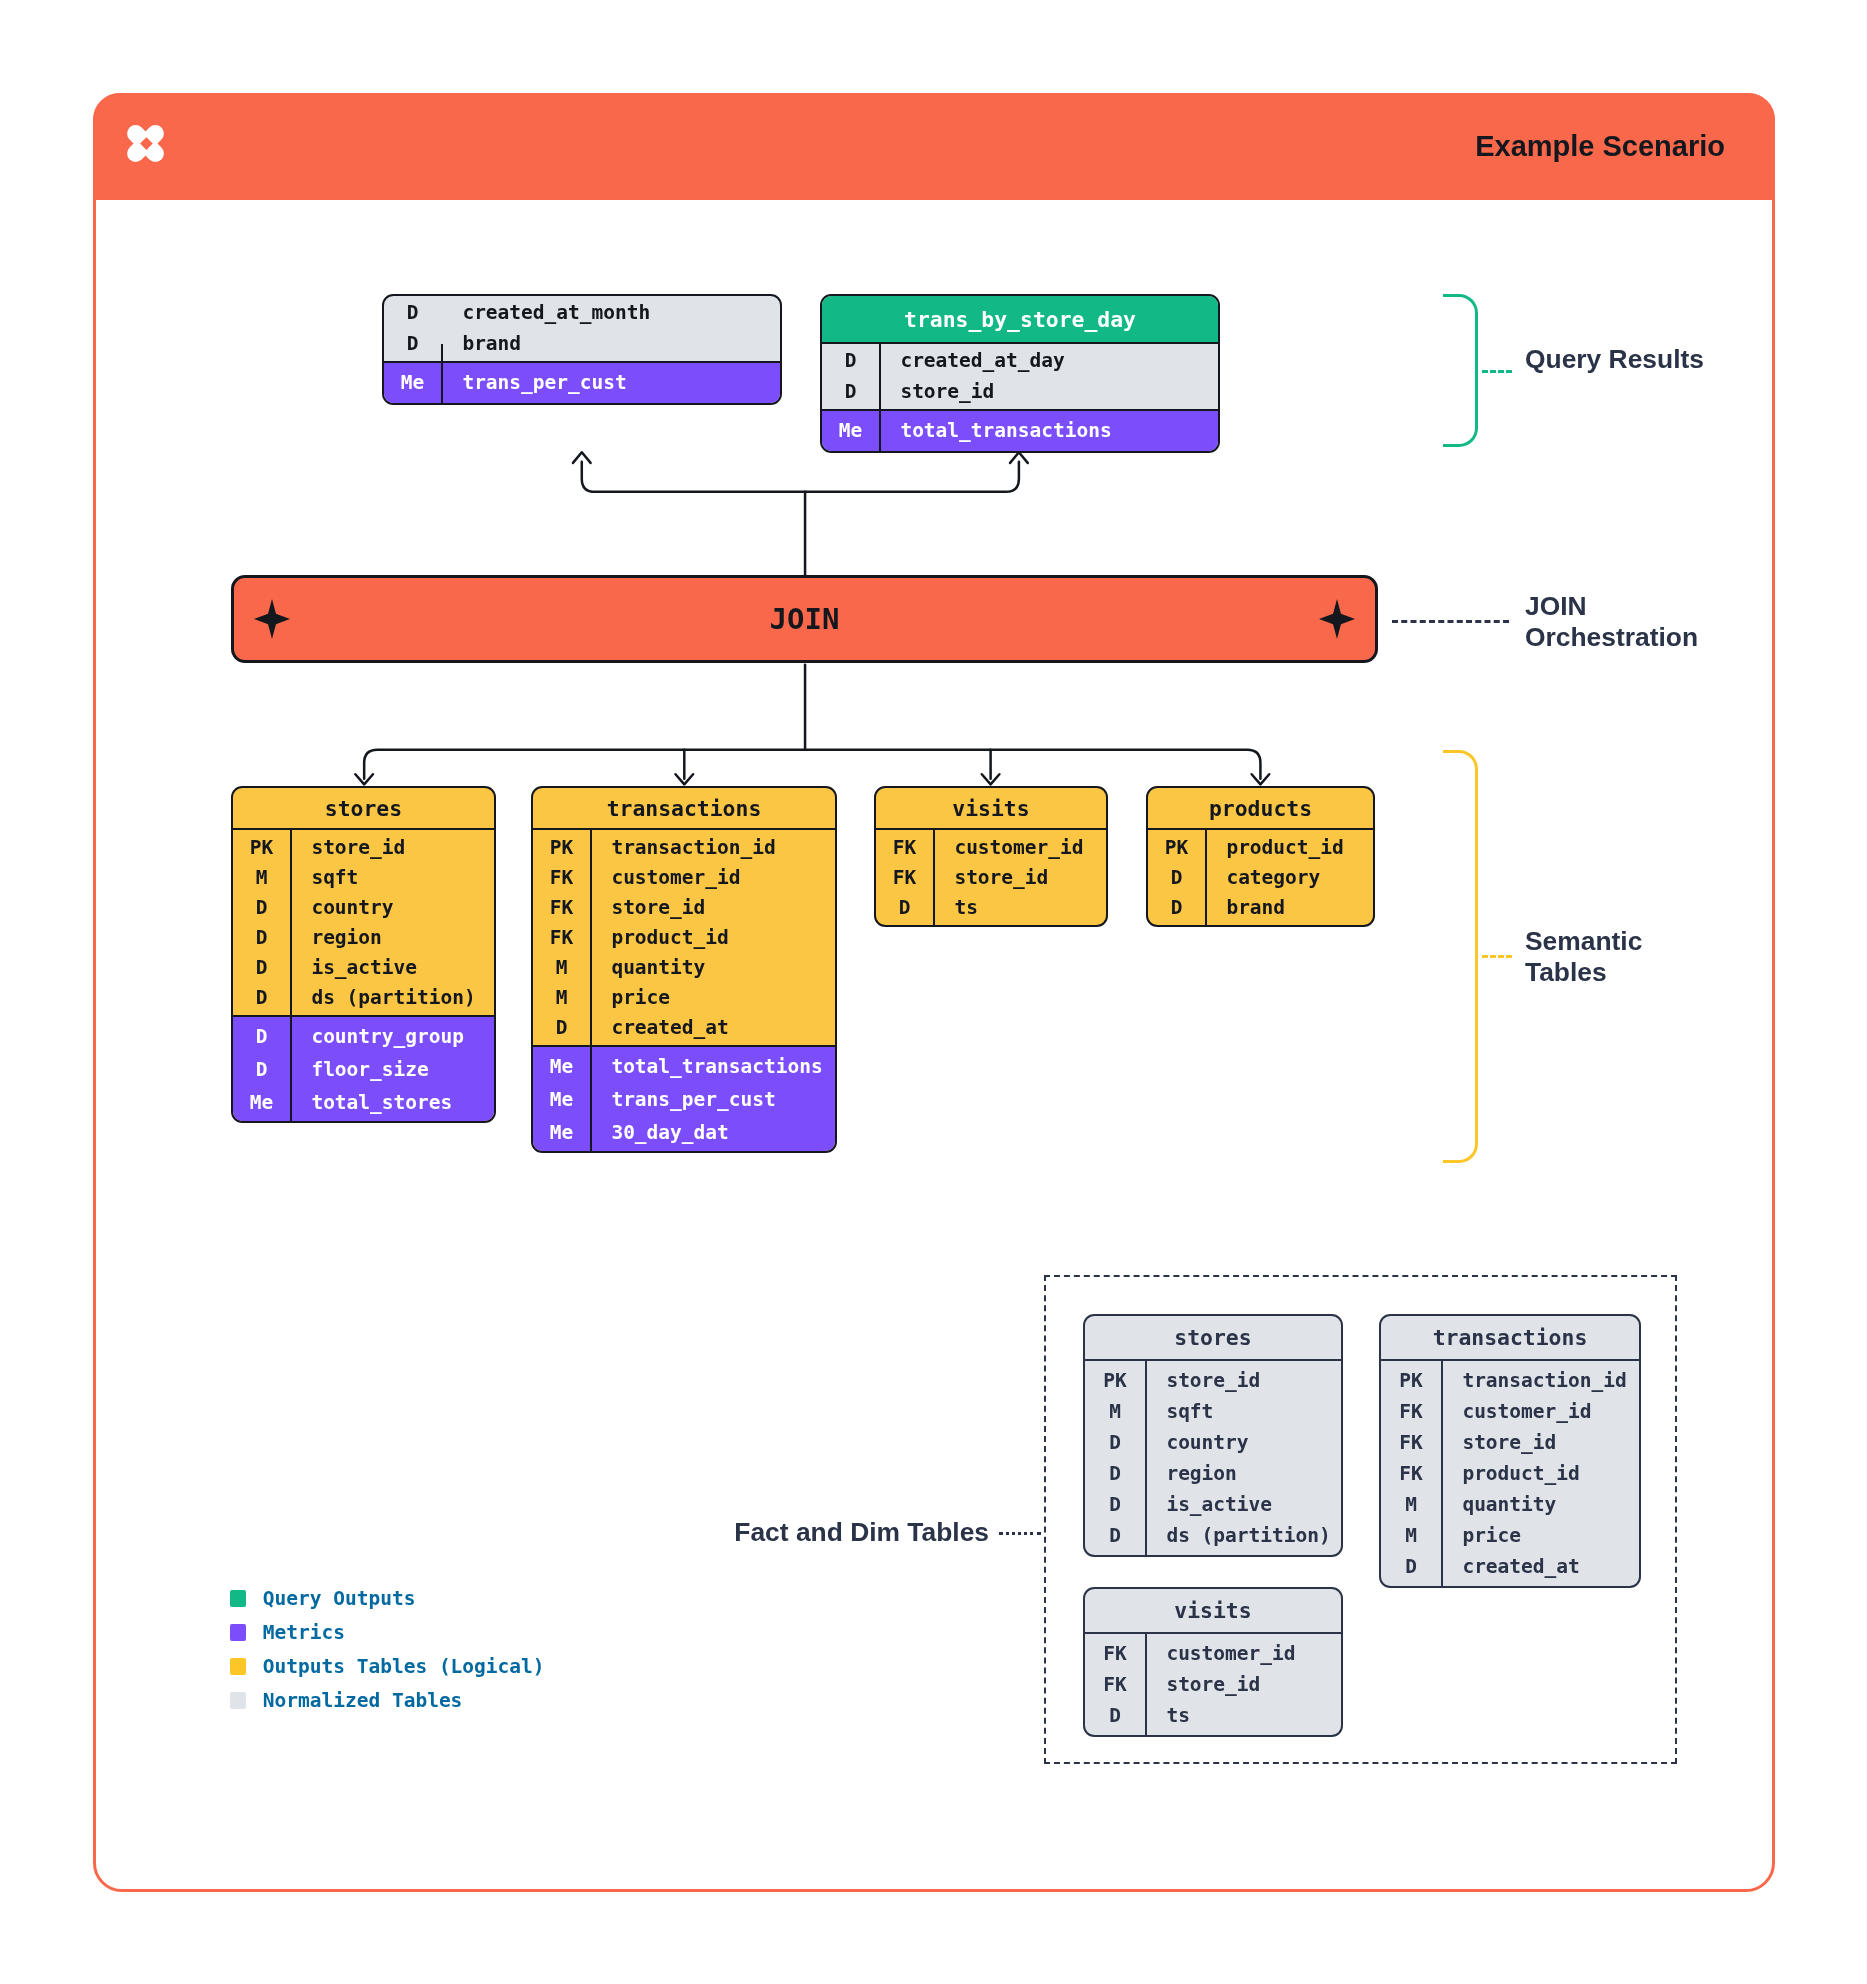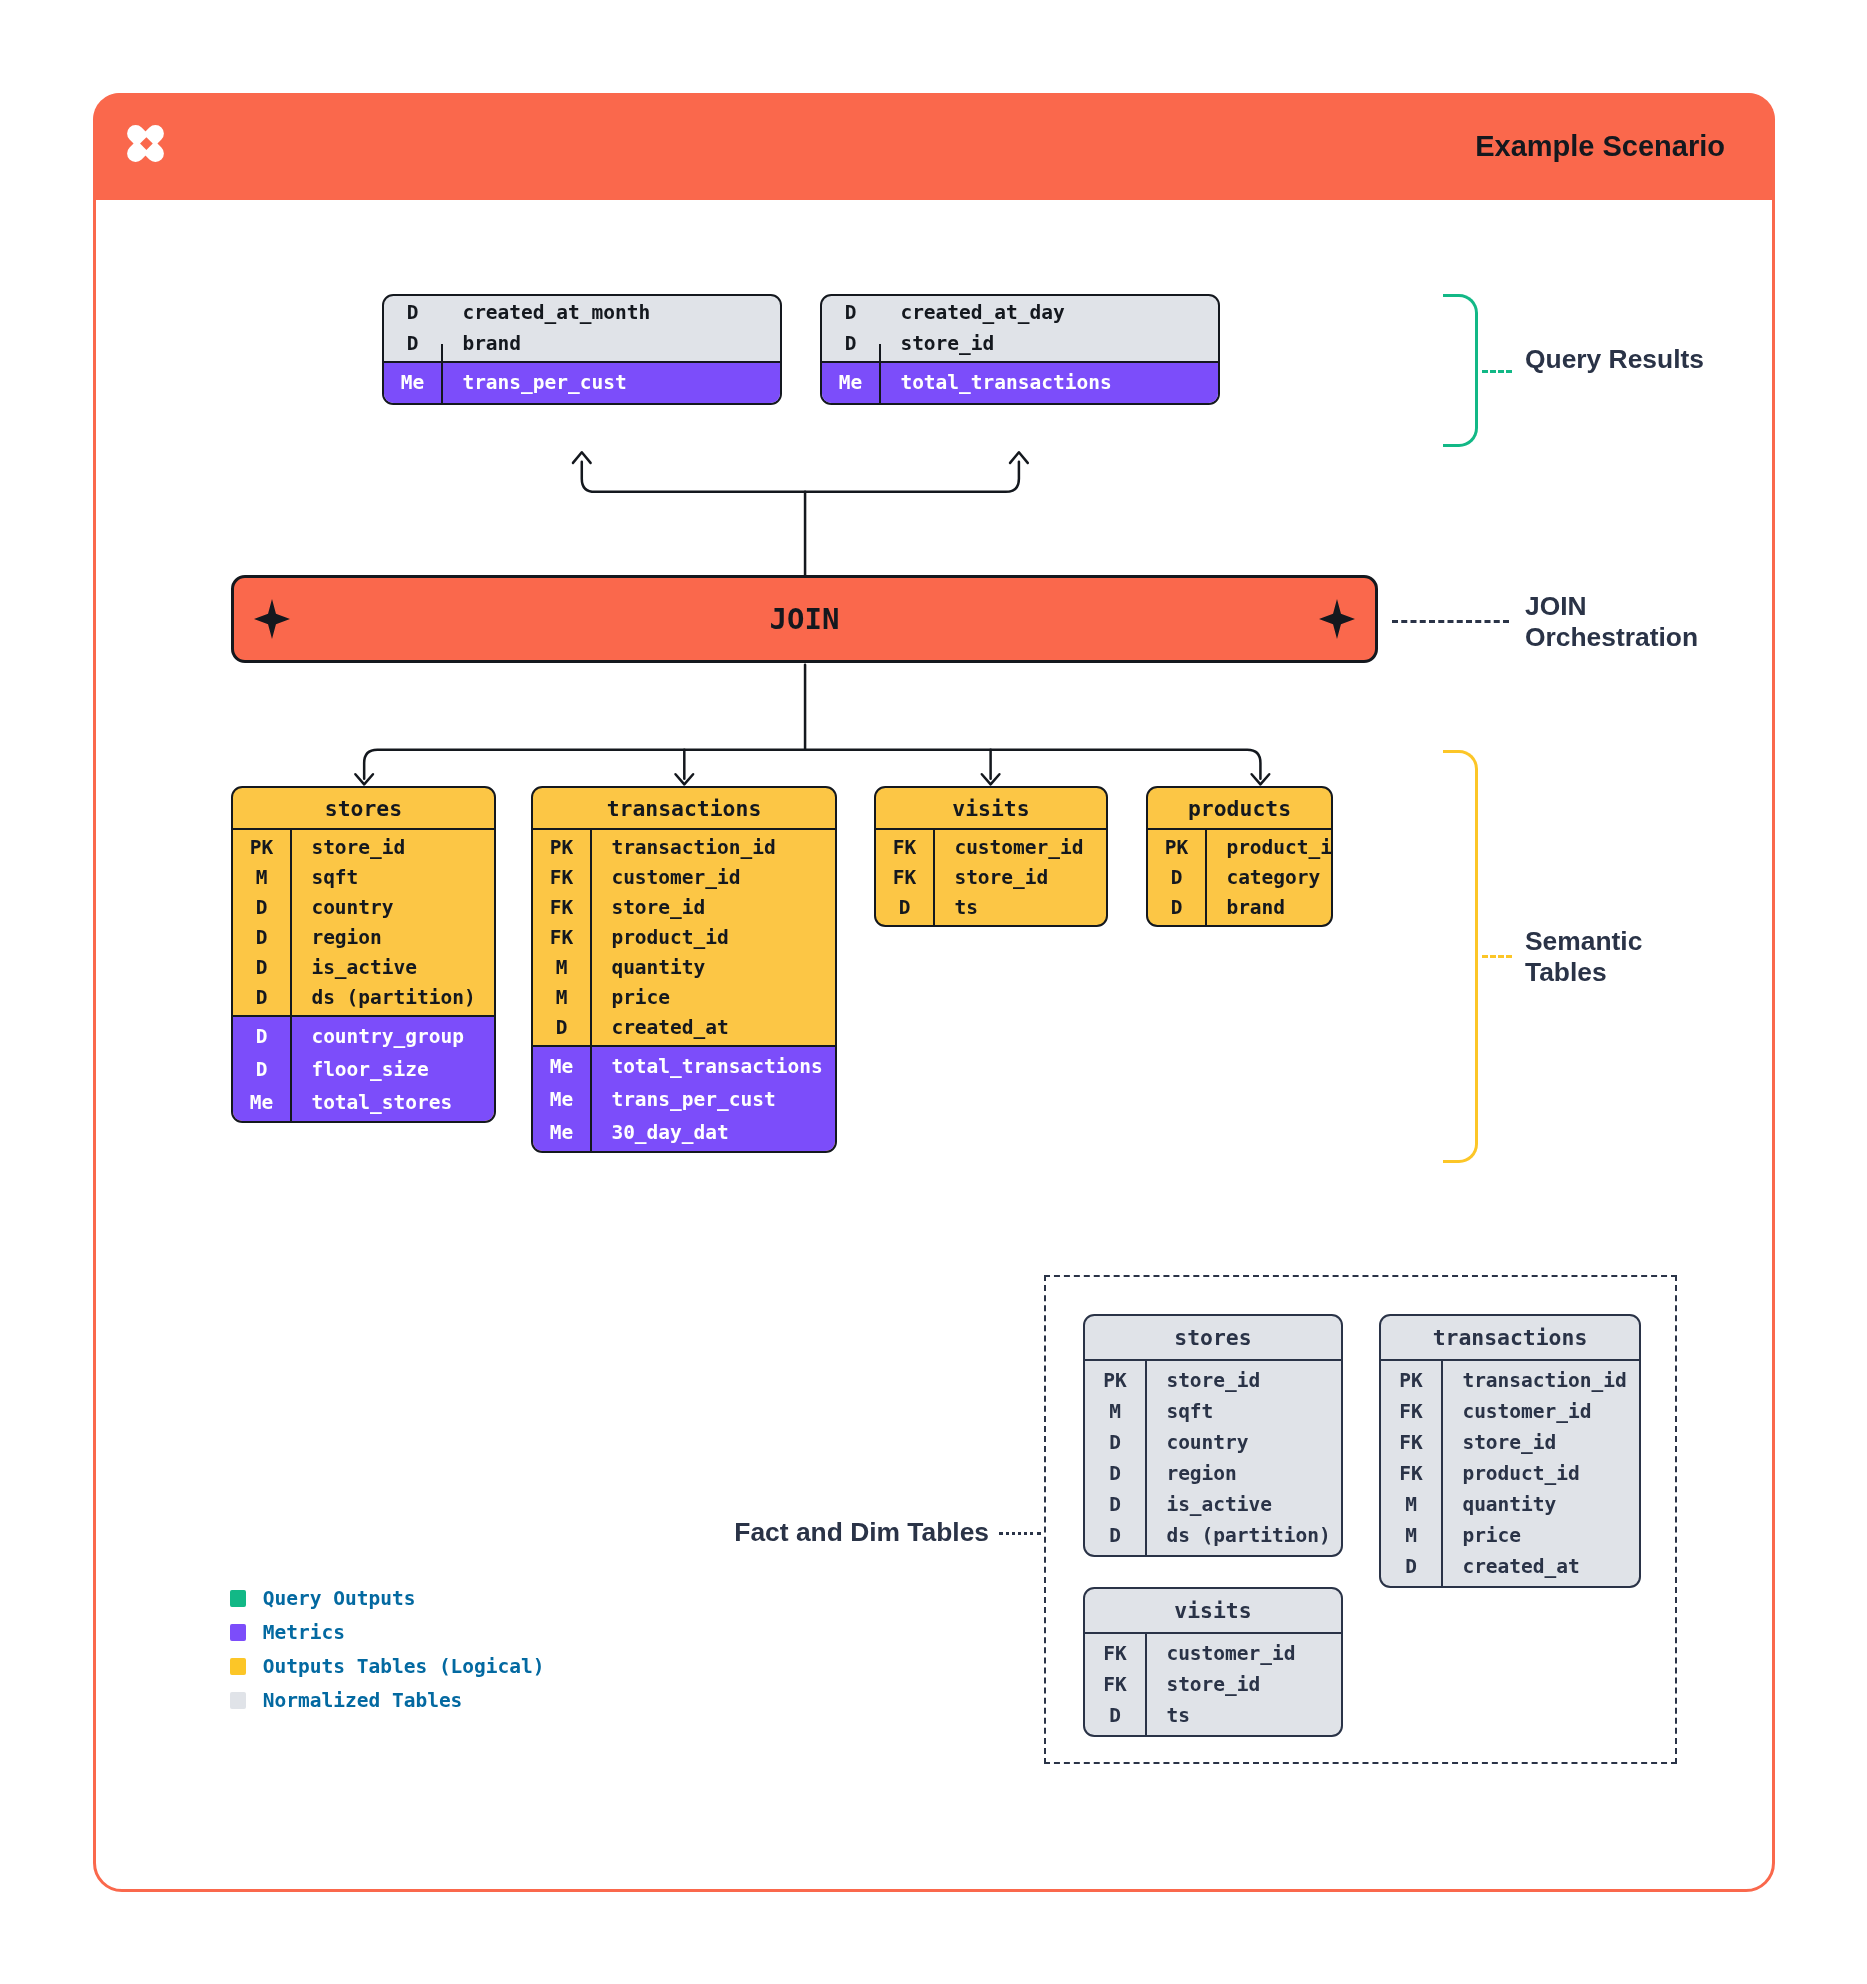--- a/index.html
+++ b/index.html
@@ -141,20 +141,21 @@
   <div class="metrics">
     <div class="trow">
       <span class="tkey">Me</span>
       <span class="tname">trans_per_cust</span>
     </div>
   </div>
   <div class="vline"></div>
 </div>
 
 <div class="tcard tc-green" style="left:820px;">
+  <div class="thead">trans_by_store_day</div>
   <div class="rows">
     <div class="trow">
       <span class="tkey">D</span>
       <span class="tname">created_at_day</span>
     </div>
     <div class="trow">
       <span class="tkey">D</span>
       <span class="tname">store_id</span>
     </div>
   </div>
@@ -279,21 +280,21 @@
         <span class="tname">store_id</span>
       </div>
     <div class="trow">
         <span class="tkey">D</span>
         <span class="tname">ts</span>
       </div>
   </div>
   <div class="vline"></div>
 </div>
 
-<div class="tcard tc-yellow" style="left:1146px;width:187px;">
+<div class="tcard tc-yellow" style="left:1146px;width:229px;">
   <div class="thead">products</div>
   <div class="rows">
     <div class="trow">
         <span class="tkey">PK</span>
         <span class="tname">product_id</span>
       </div>
     <div class="trow">
         <span class="tkey">D</span>
         <span class="tname">category</span>
       </div>

